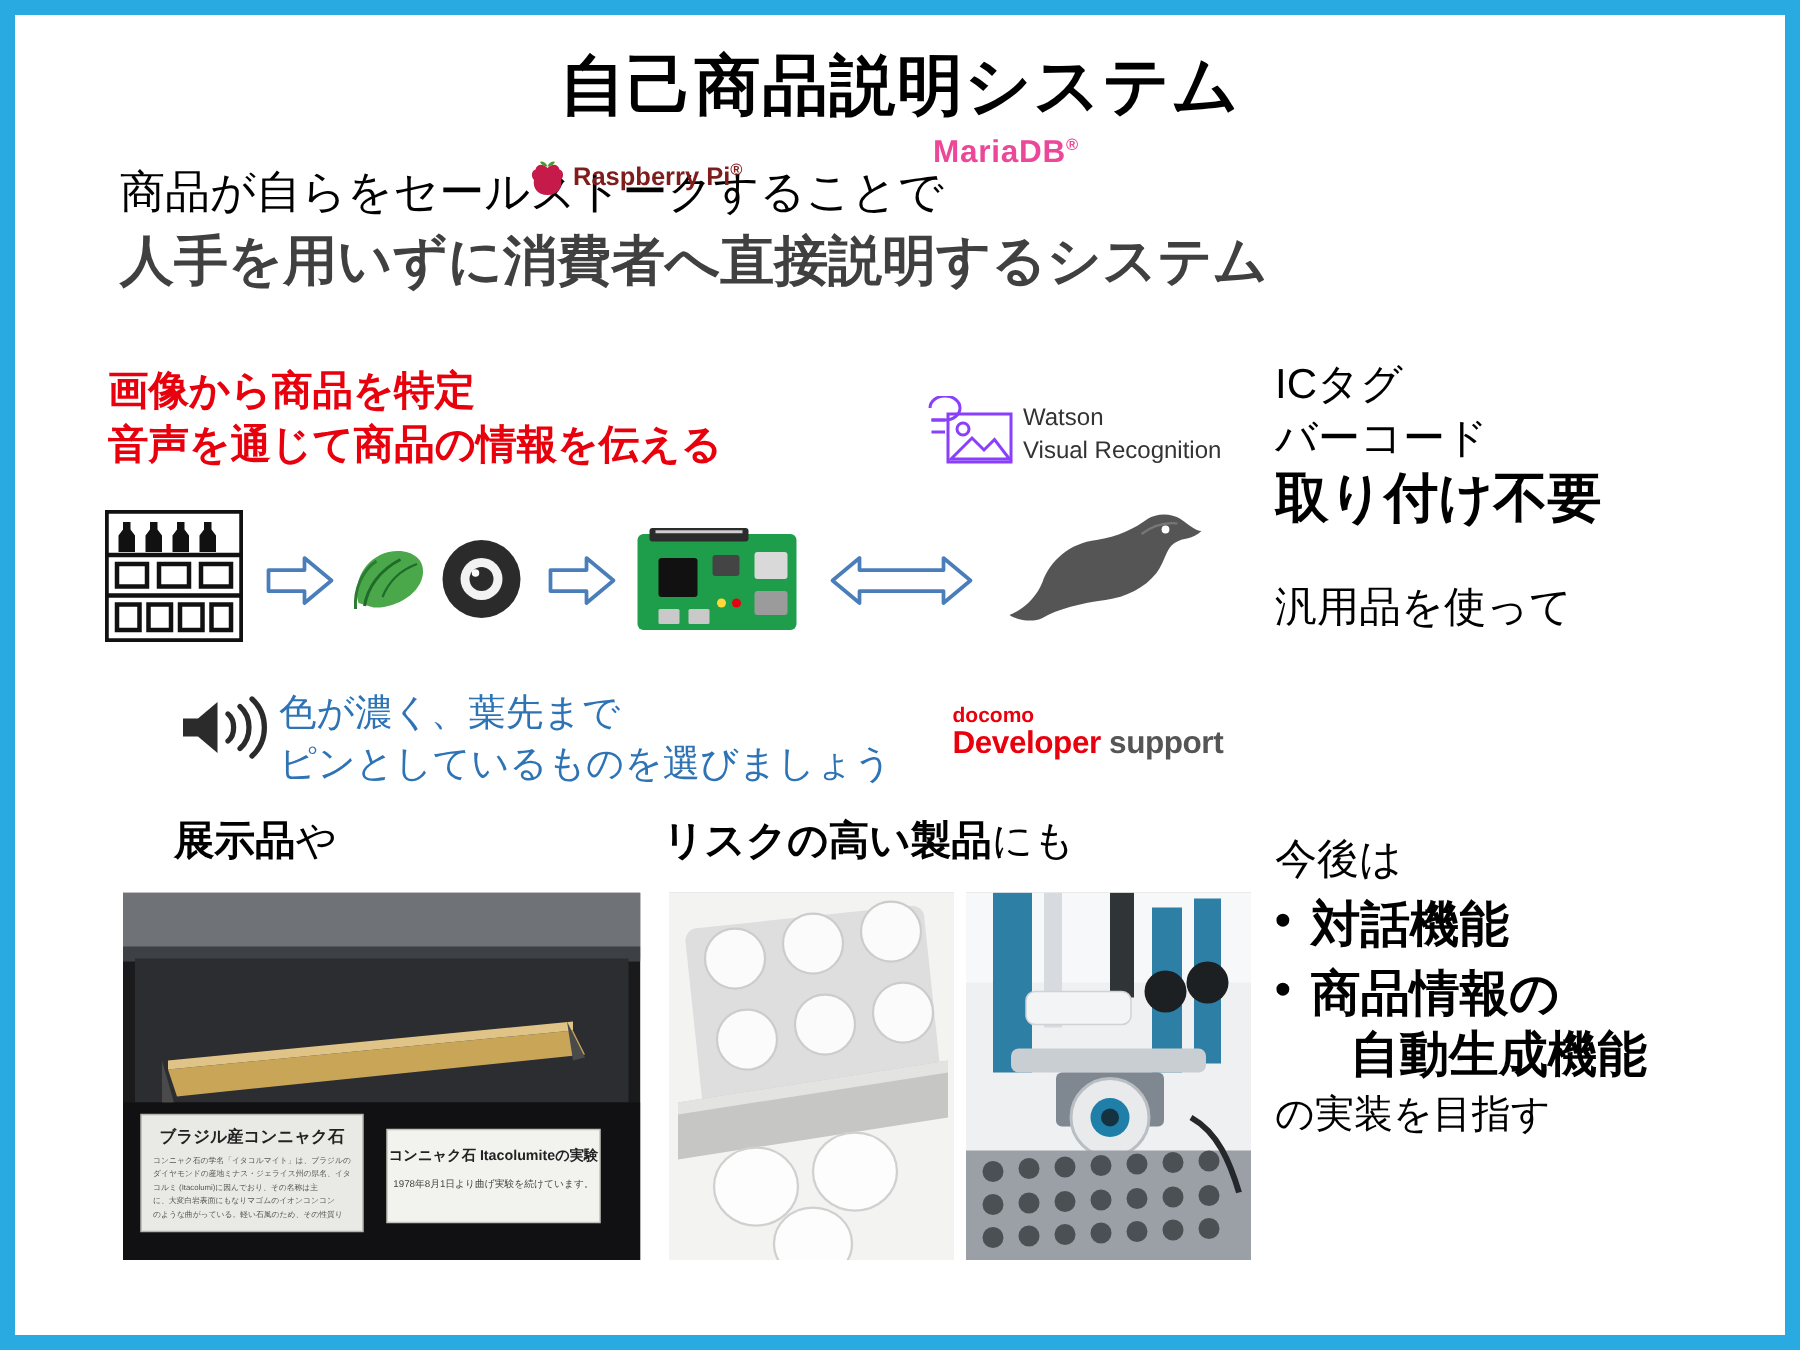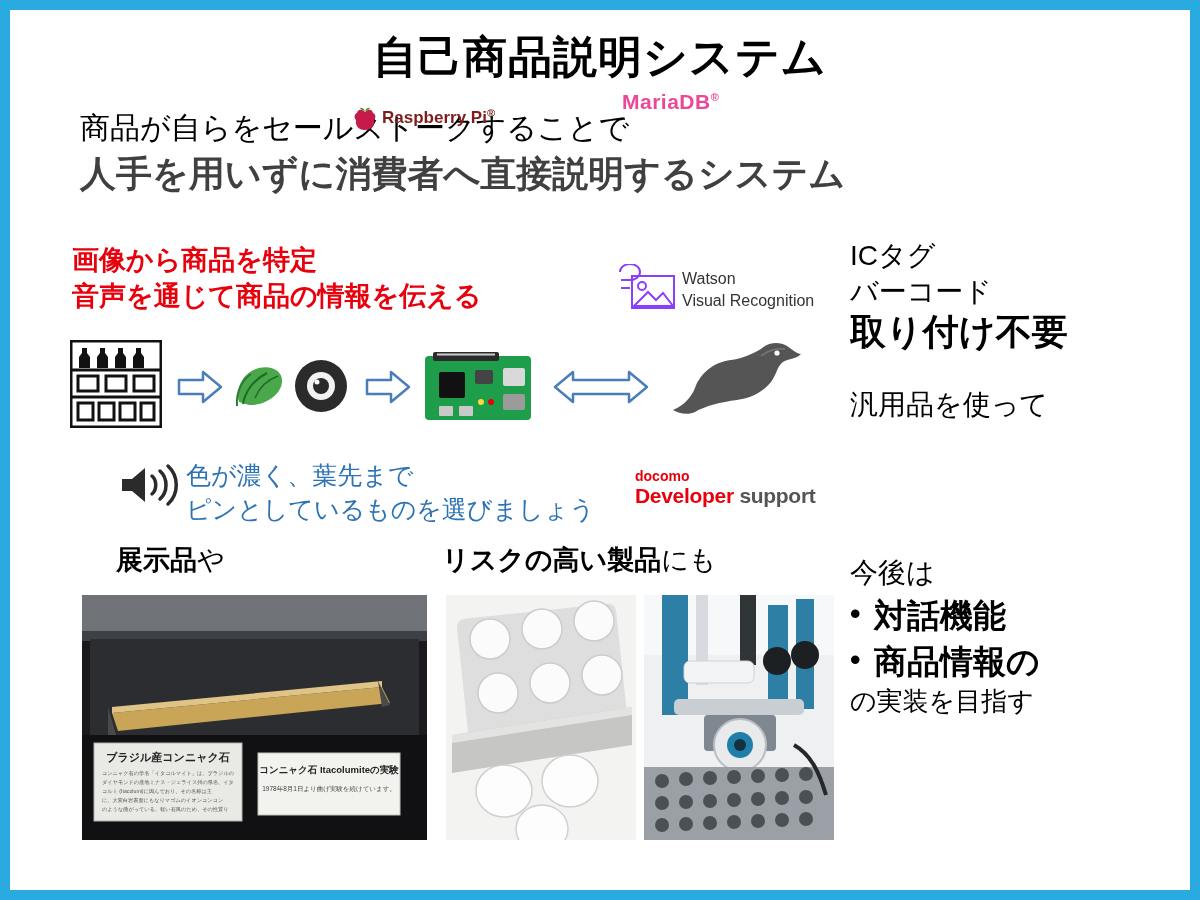--- a/index.html
+++ b/index.html
@@ -568,19 +568,20 @@
     <div class="future">
       <div class="future-lead">今後は</div>
       <div class="future-item">
         <span class="bullet">•</span>
         <span class="txt">対話機能</span>
       </div>
       <div class="future-item">
         <span class="bullet">•</span>
         <span class="txt">
           <span>商品情報の</span>
+          <span class="indent">自動生成機能</span>
         </span>
       </div>
       <div class="future-tail">の実装を目指す</div>
     </div>
 
   </div>
 </div>
 
 </body></html>

